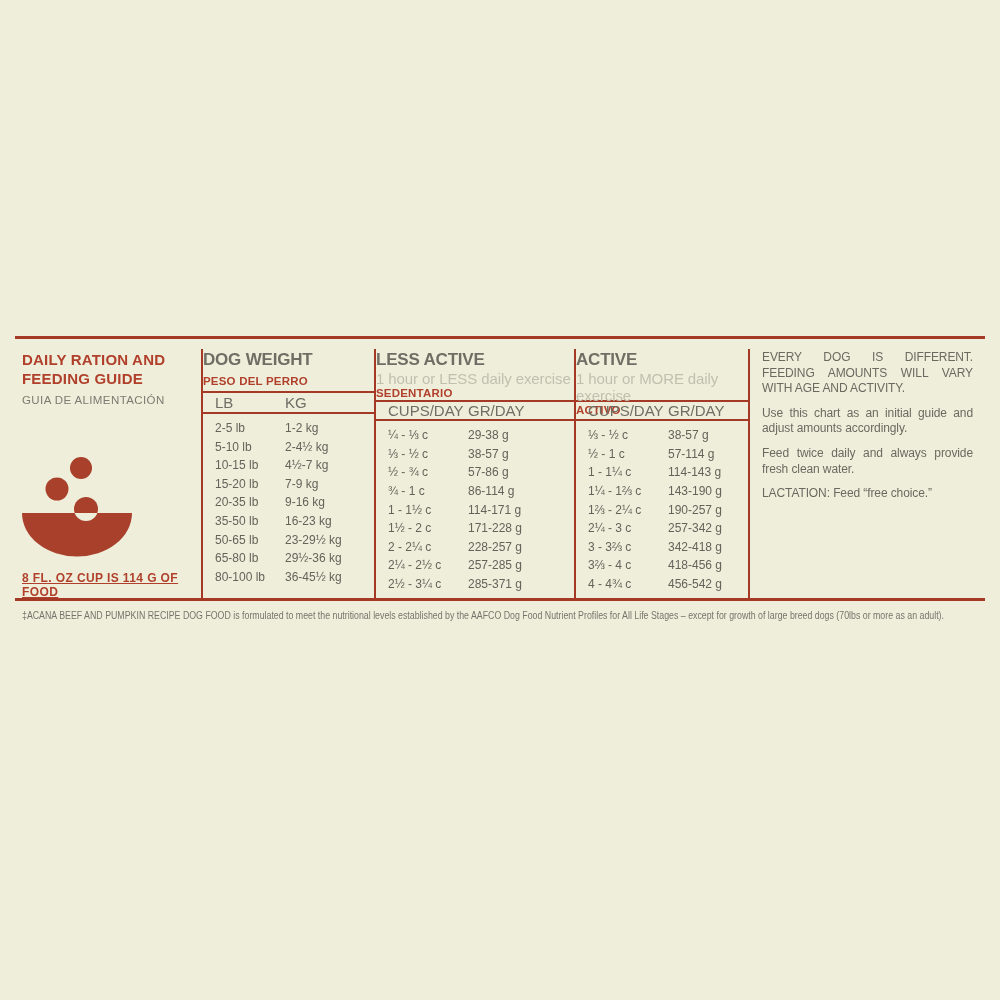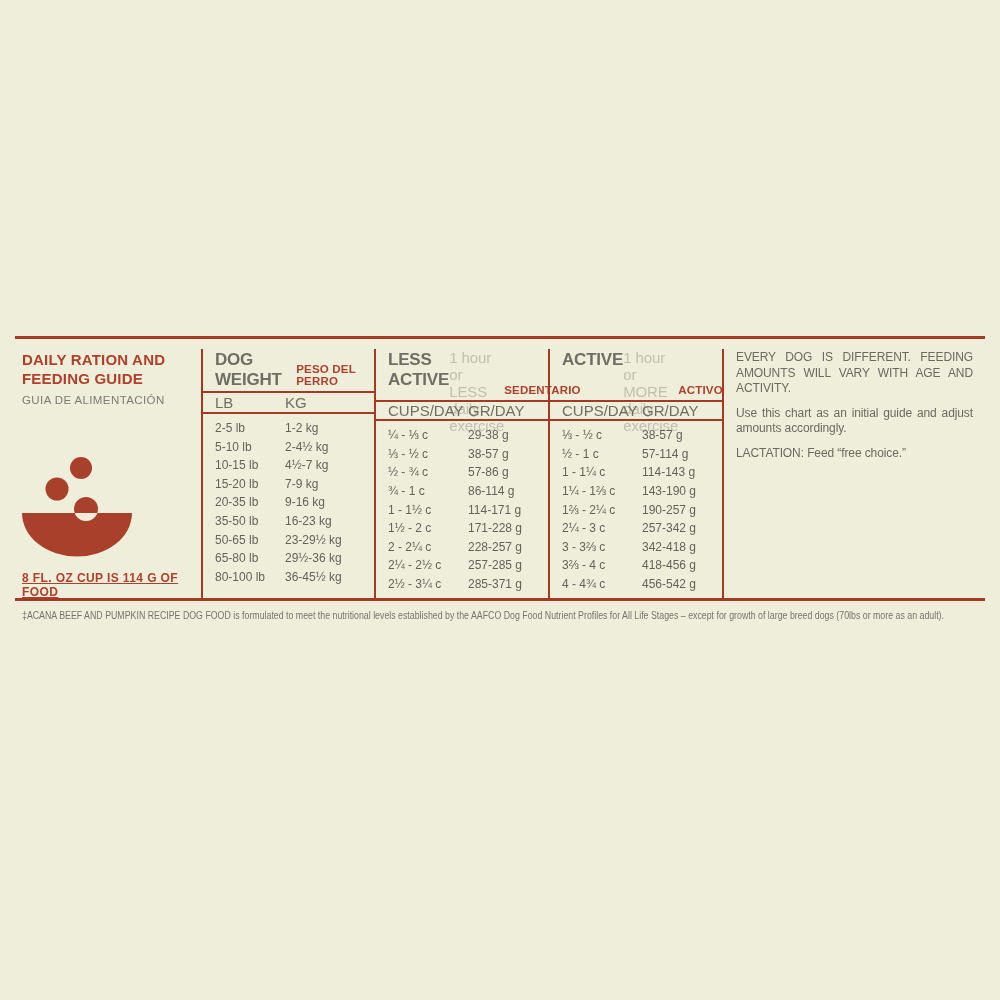--- a/index.html
+++ b/index.html
@@ -16,23 +16,23 @@
   
   .left-panel { width:186px; box-sizing:border-box; padding:11px 0 0 7px; }
   .lp-title { color:#B0402B; font-size:15px; font-weight:bold; line-height:19px; width:150px; letter-spacing:.2px; }
   .lp-sub { color:#7C7B71; font-size:11.5px; margin-top:6px; letter-spacing:.4px; }
   .bowl { display:block; margin-top:46px; }
   .cup-note { color:#B0402B; font-size:12px; font-weight:bold; margin-top:14px; letter-spacing:.4px;text-decoration:underline; }
 
   
   .col { box-sizing:border-box; border-left:2px solid #A43A26; margin-top:10px; display:flex; flex-direction:column; }
   .col-weight { width:173px; }
-  .col-less { width:174px; }
+  .col-less { width:200px; }
   .col-active { width:174px; }
-  .col-head { height:53px; padding-left:12px; border-bottom:2px solid #A43A26; display:flex; flex-direction:row; box-sizing:border-box; }
+  .col-head { height:53px; border-bottom:2px solid #A43A26; display:flex; flex-direction:column; box-sizing:border-box; }
   .col-title { font-size:17px; font-weight:bold; color:#6E6E64; letter-spacing:-.2px; margin-top:1px; }
   .col-note { font-size:15px; color:#C1C0B0; letter-spacing:-.1px; }
   .col-es { font-size:11.5px; font-weight:bold; color:#B0402B; margin-top:auto; padding-bottom:4px; letter-spacing:.2px; }
   .subhead { height:24px; border-bottom:2px solid #A43A26; box-sizing:border-box; padding-left:12px; display:grid; align-items:center; font-size:15px; color:#6E6E64; }
   .g70 { grid-template-columns:70px 1fr; }
   .g80 { grid-template-columns:80px 1fr; }
   .rows { padding:5px 0 12px 12px; font-size:12px; color:#63635A; }
   .row { display:grid; height:18.6px; align-items:center; }
 
   
@@ -212,20 +212,21 @@
           <div class="row g80">
           <span>4 - 4¾ c</span>
           <span>456-542 g</span>
         </div>
         </div>
     </div>
 
     <div class="advice">
         <p>EVERY DOG IS DIFFERENT. FEEDING AMOUNTS WILL VARY WITH AGE AND ACTIVITY.</p>
         <p>Use this chart as an initial guide and adjust amounts accordingly.</p>
+        <p>Feed twice daily and always provide fresh clean water.</p>
         <p>LACTATION: Feed “free choice.”</p>
       </div>
 
   </div>
 
   <div class="rule"></div>
   <div class="footnote">‡ACANA BEEF AND PUMPKIN RECIPE DOG FOOD is formulated to meet the nutritional levels established by the AAFCO Dog Food Nutrient Profiles for All Life Stages – except for growth of large breed dogs (70lbs or more as an adult).</div>
 </div>
 
 </body></html>

